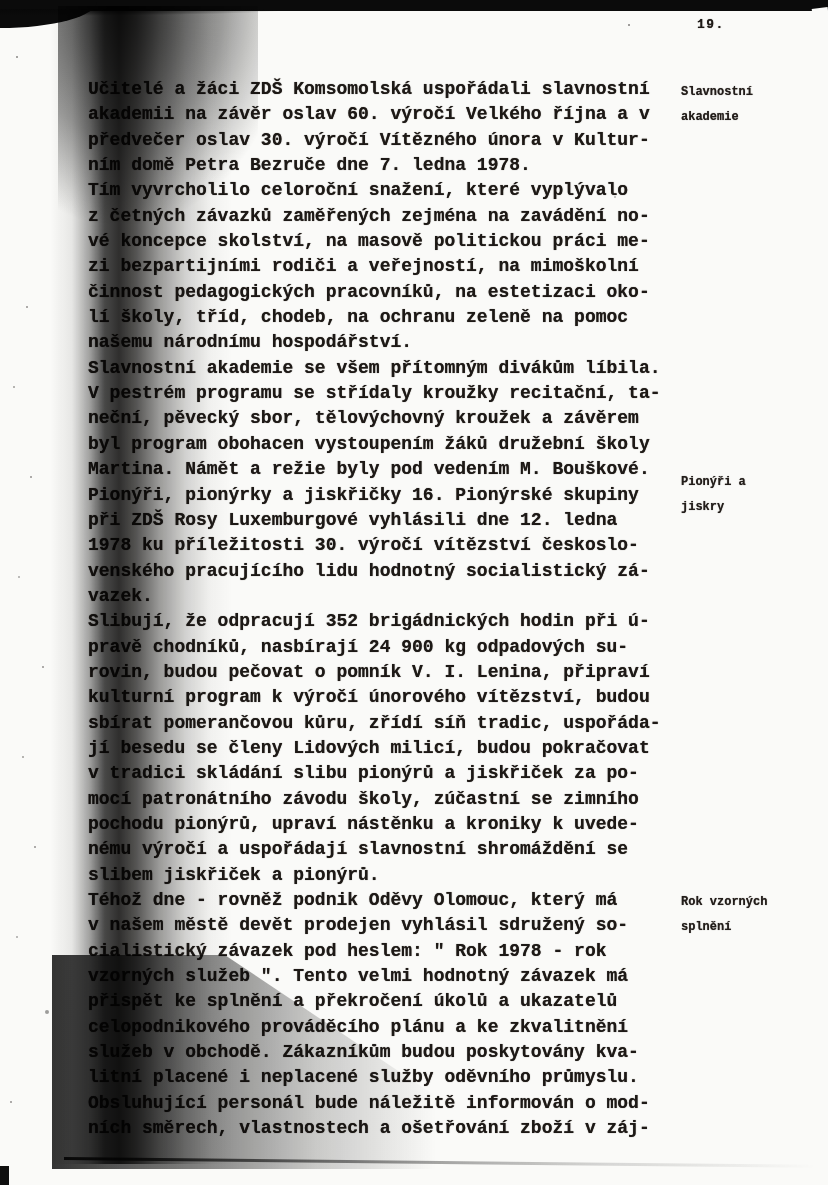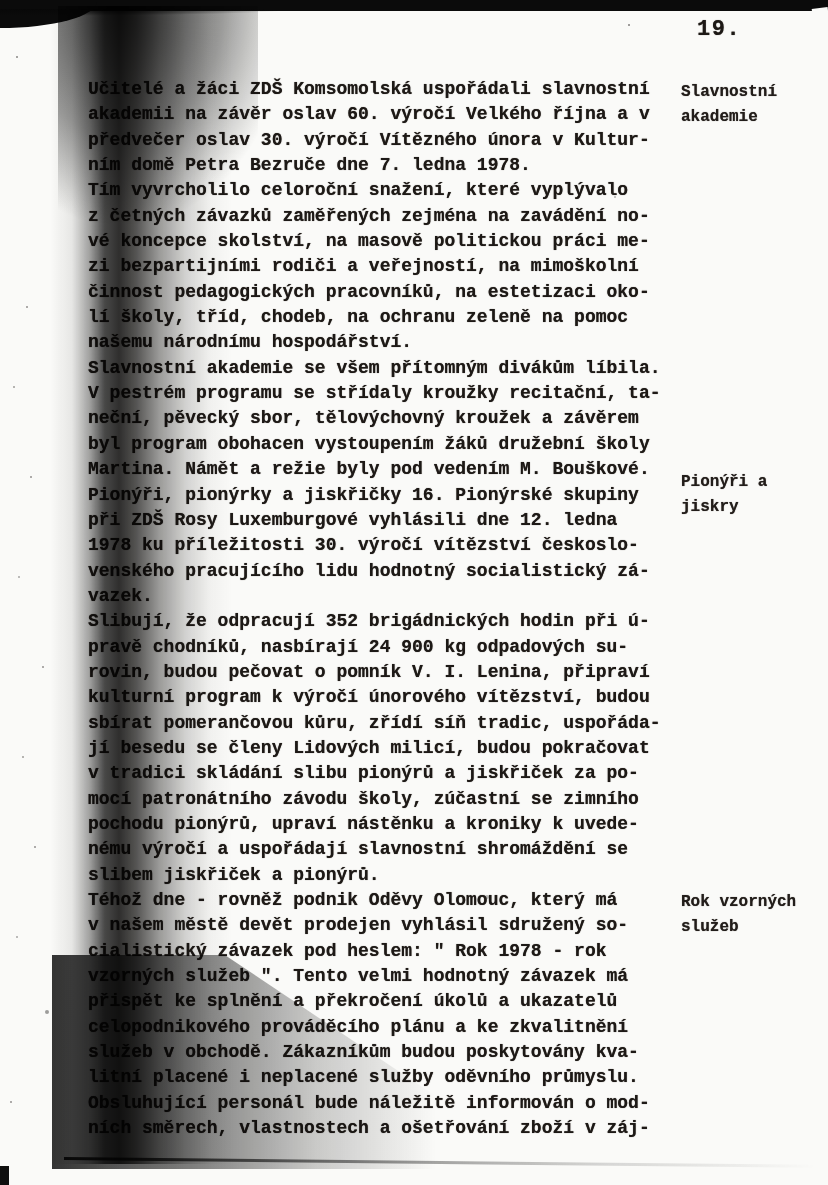--- a/index.html
+++ b/index.html
@@ -19,31 +19,31 @@
     position:absolute; left:88px; top:77px; width:580px;
     font-weight:700; font-size:18px; line-height:25.35px;
     color:#1d1916; white-space:pre;
     text-shadow:0 0 0.8px rgba(35,28,22,.85);
   }
   .tline { height:25.35px; }
 
   
   .margin-note {
     position:absolute; left:681px; width:146px;
-    font-weight:700; font-size:16px; line-height:24.5px;
+    font-weight:700; font-size:12px; line-height:24.5px;
     color:#221d1a; white-space:pre-line;
     text-shadow:0 0 0.8px rgba(35,28,22,.8);
   }
   .note-1 { top:80px; }
   .note-2 { top:470px; }
   .note-3 { top:890px; }
 
   .page-number {
     position:absolute; left:697px; top:17px;
-    font-weight:700; font-size:22px; color:#1d1916;
+    font-weight:700; font-size:13px; color:#1d1916;
     letter-spacing:1.5px;
     text-shadow:0 0 0.8px rgba(35,28,22,.8);
   }
 
   
   .top-bar   { position:absolute; left:0; top:0; width:828px; height:11px; background:#0b0b0b; }
   .top-fade  { position:absolute; left:0; top:9px; width:380px; height:10px; pointer-events:none;
                background:radial-gradient(100% 100% at 8% 0%, rgba(8,8,8,.92) 0%, rgba(8,8,8,0) 70%); }
   .top-corner{ position:absolute; left:0; top:0; width:97px; height:28px; background:#0b0b0b;
                border-bottom-right-radius:100% 95%; }
@@ -103,21 +103,21 @@
 
   <div class="body-text"><div class="tline">Učitelé a žáci ZDŠ Komsomolská uspořádali slavnostní</div><div class="tline">akademii na závěr oslav 60. výročí Velkého října a v</div><div class="tline">předvečer oslav 30. výročí Vítězného února v Kultur-</div><div class="tline">ním domě Petra Bezruče dne 7. ledna 1978.</div><div class="tline">Tím vyvrcholilo celoroční snažení, které vyplývalo</div><div class="tline">z četných závazků zaměřených zejména na zavádění no-</div><div class="tline">vé koncepce skolství, na masově politickou práci me-</div><div class="tline">zi bezpartijními rodiči a veřejností, na mimoškolní</div><div class="tline">činnost pedagogických pracovníků, na estetizaci oko-</div><div class="tline">lí školy, tříd, chodeb, na ochranu zeleně na pomoc</div><div class="tline">našemu národnímu hospodářství.</div><div class="tline">Slavnostní akademie se všem přítomným divákům líbila.</div><div class="tline">V pestrém programu se střídaly kroužky recitační, ta-</div><div class="tline">neční, pěvecký sbor, tělovýchovný kroužek a závěrem</div><div class="tline">byl program obohacen vystoupením žáků družební školy</div><div class="tline">Martina. Námět a režie byly pod vedením M. Bouškové.</div><div class="tline">Pionýři, pionýrky a jiskřičky 16. Pionýrské skupiny</div><div class="tline">při ZDŠ Rosy Luxemburgové vyhlásili dne 12. ledna</div><div class="tline">1978 ku příležitosti 30. výročí vítězství českoslo-</div><div class="tline">venského pracujícího lidu hodnotný socialistický zá-</div><div class="tline">vazek.</div><div class="tline">Slibují, že odpracují 352 brigádnických hodin při ú-</div><div class="tline">pravě chodníků, nasbírají 24 900 kg odpadových su-</div><div class="tline">rovin, budou pečovat o pomník V. I. Lenina, připraví</div><div class="tline">kulturní program k výročí únorového vítězství, budou</div><div class="tline">sbírat pomerančovou kůru, zřídí síň tradic, uspořáda-</div><div class="tline">jí besedu se členy Lidových milicí, budou pokračovat</div><div class="tline">v tradici skládání slibu pionýrů a jiskřiček za po-</div><div class="tline">mocí patronátního závodu školy, zúčastní se zimního</div><div class="tline">pochodu pionýrů, upraví nástěnku a kroniky k uvede-</div><div class="tline">nému výročí a uspořádají slavnostní shromáždění se</div><div class="tline">slibem jiskřiček a pionýrů.</div><div class="tline">Téhož dne - rovněž podnik Oděvy Olomouc, který má</div><div class="tline">v našem městě devět prodejen vyhlásil sdružený so-</div><div class="tline">cialistický závazek pod heslem: " Rok 1978 - rok</div><div class="tline">vzorných služeb ". Tento velmi hodnotný závazek má</div><div class="tline">přispět ke splnění a překročení úkolů a ukazatelů</div><div class="tline">celopodnikového prováděcího plánu a ke zkvalitnění</div><div class="tline">služeb v obchodě. Zákazníkům budou poskytovány kva-</div><div class="tline">litní placené i neplacené služby oděvního průmyslu.</div><div class="tline">Obsluhující personál bude náležitě informován o mod-</div><div class="tline">ních směrech, vlastnostech a ošetřování zboží v záj-</div></div>
 
   <div class="margin-note note-1">Slavnostní
 akademie</div>
 
   <div class="margin-note note-2">Pionýři a
 jiskry</div>
 
   <div class="margin-note note-3">Rok vzorných
-služeb</div>
+splnění</div>
 
   <div class="top-bar"></div>
   <div class="top-corner"></div>
   <div class="top-fade"></div>
   <div class="top-right-notch"></div>
 
   <div class="shadow gutter-main"></div>
   <div class="shadow gutter-top"></div>
   <div class="shadow gutter-bottom"></div>
   <div class="shadow bottom-line"></div>

